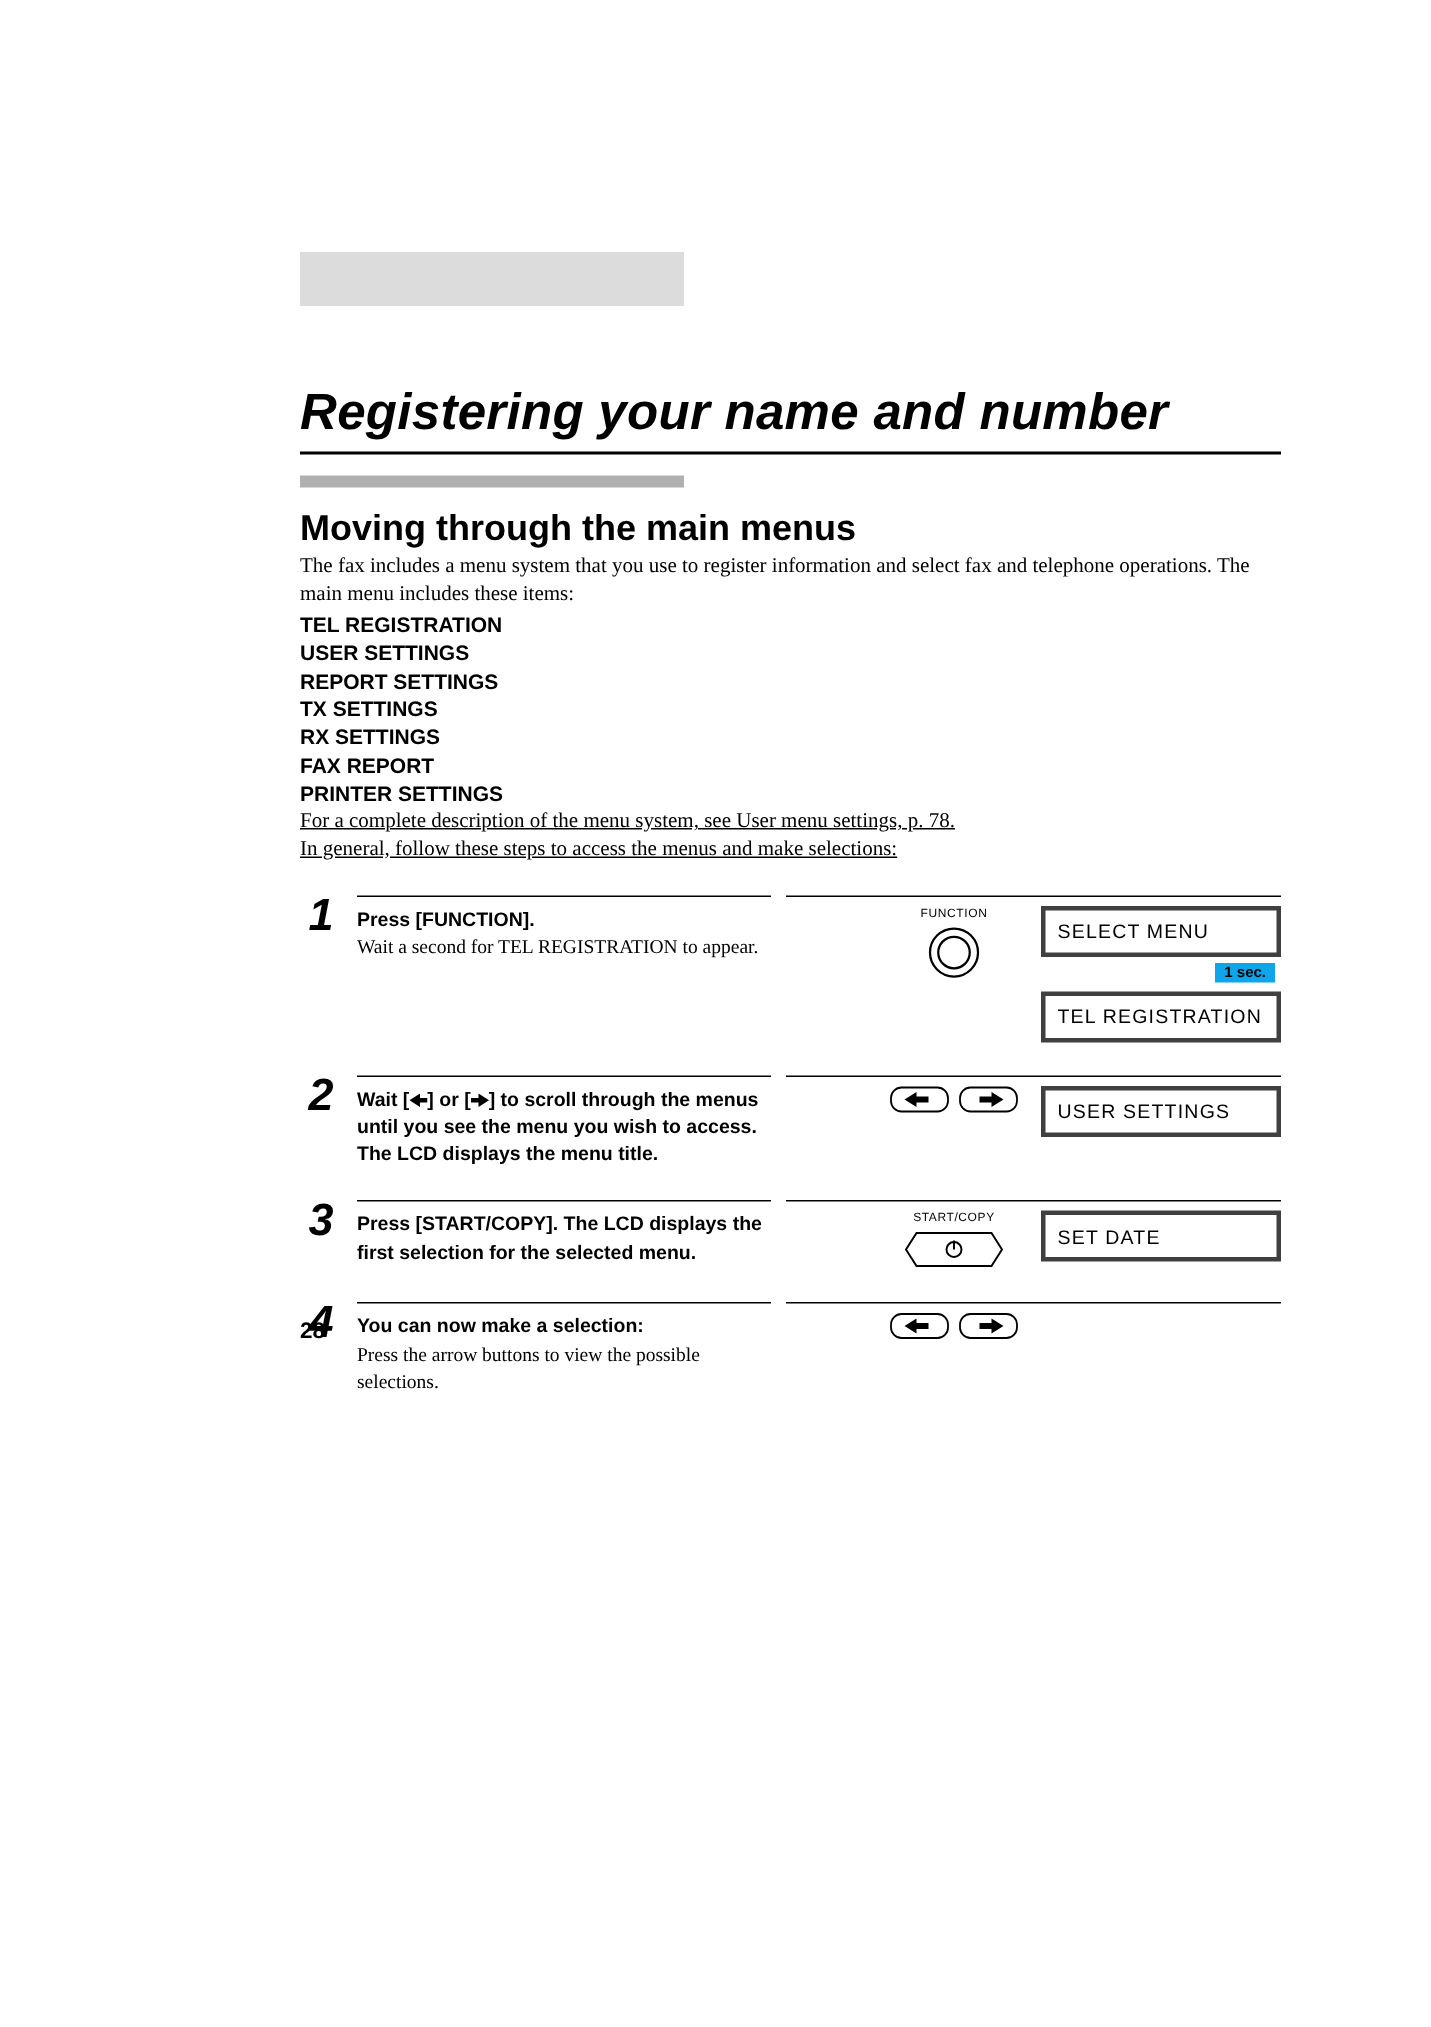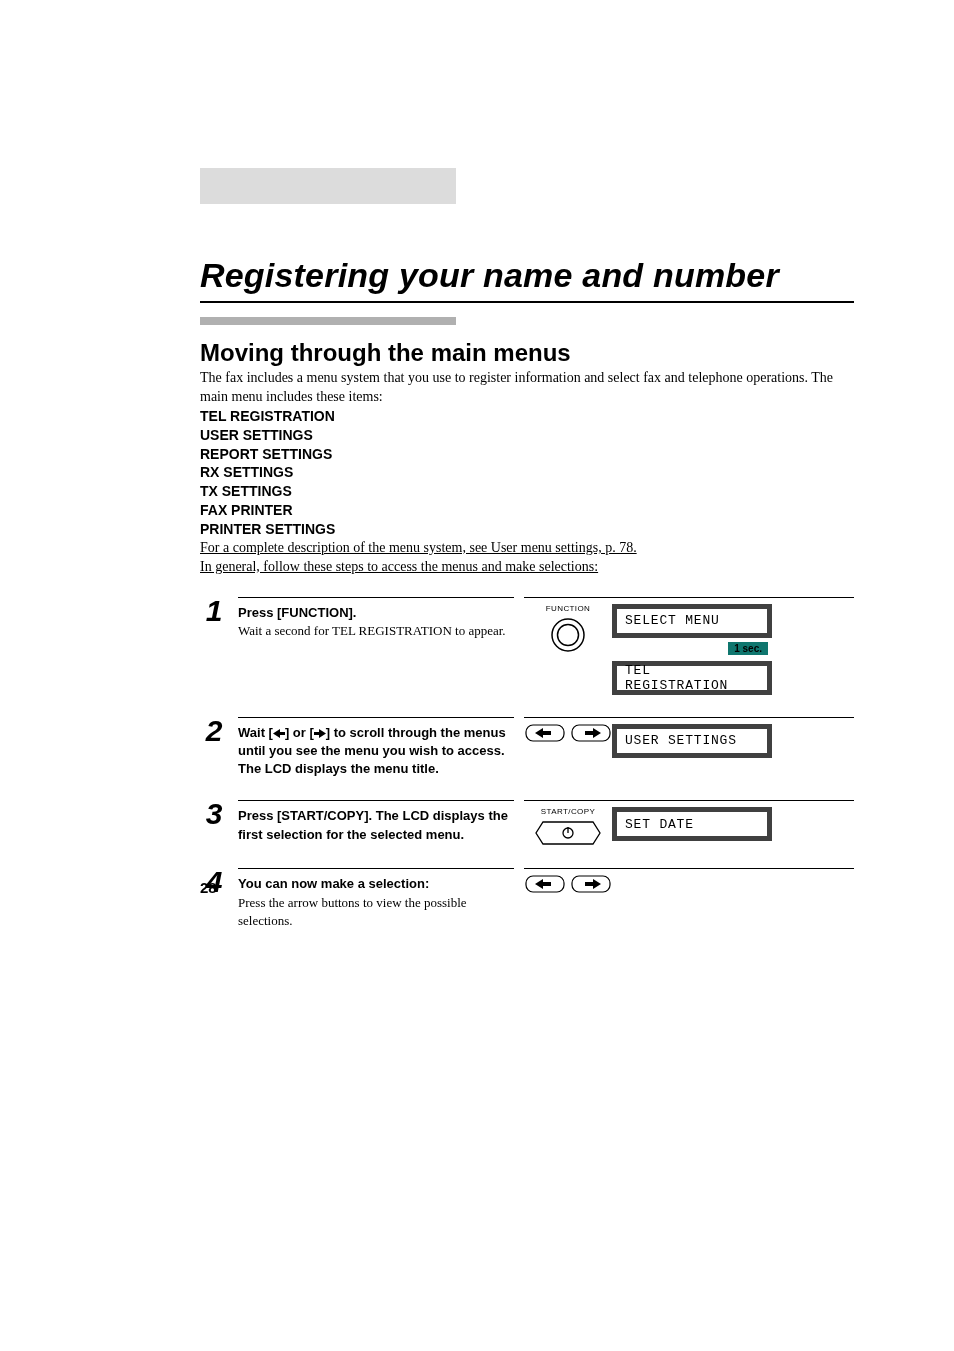--- a/index.html
+++ b/index.html
@@ -95,22 +95,22 @@
     line-height: 1.4;
   }
   .step-text .bold {
     font-family: Arial, Helvetica, sans-serif;
     font-weight: bold;
   }
   .step-visual {
     border-top: 1px solid #000;
     padding-top: 6px;
     display: flex;
-    justify-content: flex-start;
-    gap: 0;
+    justify-content: flex-end;
+    gap: 14px;
     align-items: flex-start;
     min-height: 10px;
   }
 
   .btn-col {
     display: flex;
     flex-direction: column;
     align-items: center;
     gap: 4px;
     width: 88px;
@@ -122,32 +122,32 @@
   }
 
   .lcd-col {
     display: flex;
     flex-direction: column;
     gap: 8px;
     width: 160px;
   }
   .lcd {
     box-sizing: border-box;
-    border: 5px solid #404040;
+    border: 3px solid #404040;
     height: 34px;
     padding: 0 8px;
     display: flex;
     align-items: center;
-    font-family: Liberation Mono, monospace;
+    font-family: Liberation Sans, sans-serif;
     font-size: 13px;
     letter-spacing: 0.8px;
   }
   .delay-badge {
     align-self: flex-end;
-    background: #0f766e;
+    background: #0ea5e9;
     font-family: Arial, Helvetica, sans-serif;
     font-weight: bold;
     font-size: 10px;
     padding: 1px 6px;
     margin: -4px 4px -2px 17px;
   }
 
   .arrow-btns {
     display: flex;
     gap: 6px;
@@ -177,23 +177,23 @@
   <div class="title-underline"></div>
   <div class="accent-bar"></div>
 
 
   <h2 class="section-heading">Moving through the main menus</h2>
   <div class="section-desc">The fax includes a menu system that you use to register information and select fax and telephone operations. The main menu includes these items:</div>
   <div class="menu-list">
     <div>TEL REGISTRATION</div>
     <div>USER SETTINGS</div>
     <div>REPORT SETTINGS</div>
+    <div>TX SETTINGS</div>
     <div>RX SETTINGS</div>
-    <div>TX SETTINGS</div>
-    <div>FAX PRINTER</div>
+    <div>FAX REPORT</div>
     <div>PRINTER SETTINGS</div>
   </div>
   <div class="after-menu">
     <div>For a complete description of the menu system, see User menu settings, p. 78.</div>
     <div>In general, follow these steps to access the menus and make selections:</div>
   </div>
 
   <div class="steps">
 
     <div class="step">

